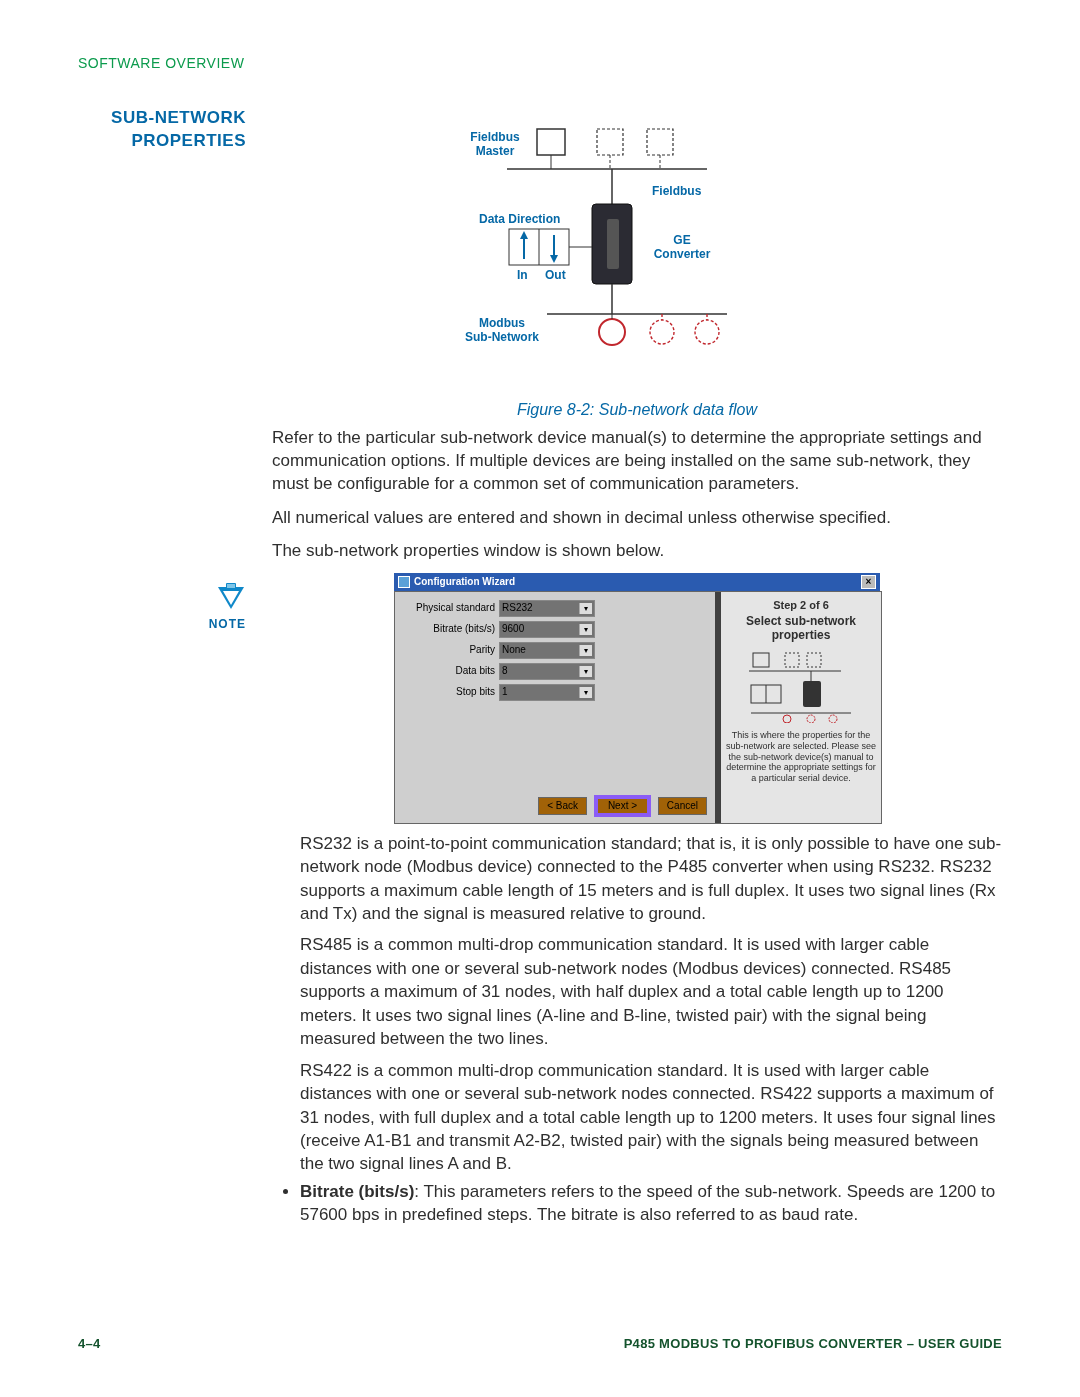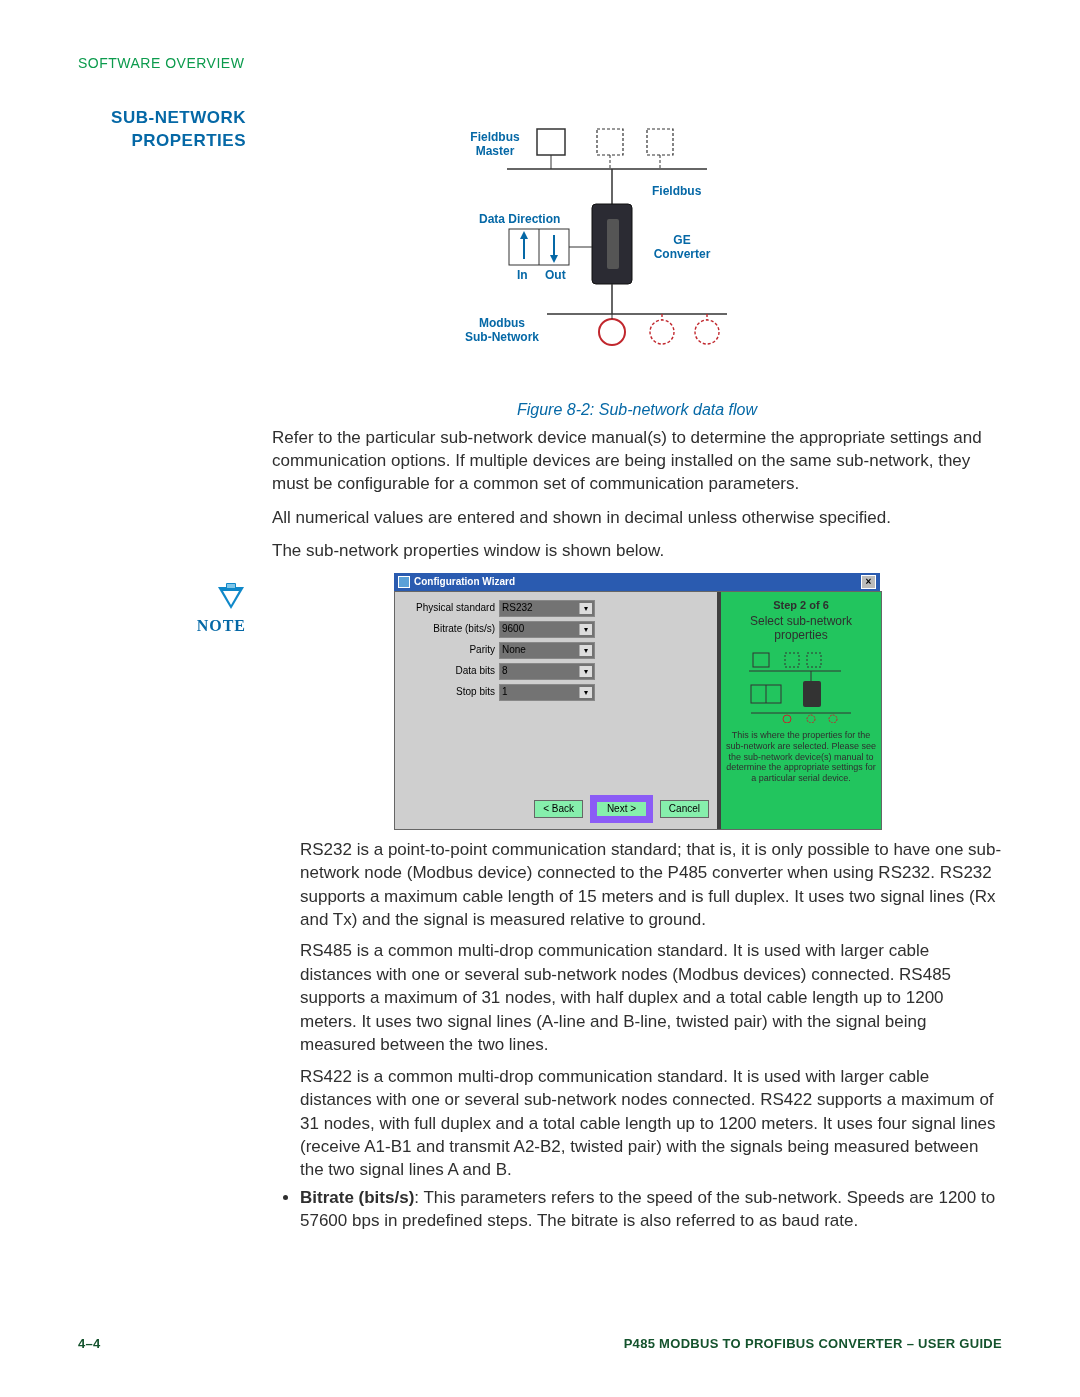--- a/index.html
+++ b/index.html
@@ -38,25 +38,24 @@
     letter-spacing: 0.5px;
     line-height: 1.35;
   }
   .note-icon {
     margin-top: 430px;
     text-align: right;
   }
   .note-icon svg { display: inline-block; }
   .note-label {
     color: #0568a6;
-    font-size: 16px;
+    font-size: 12px;
     font-weight: bold;
     letter-spacing: 1px;
     margin-top: 2px;
-    font-family: Liberation Serif, serif;
   }
   .right-col {
     flex: 1 1 auto;
     font-size: 17px;
     line-height: 1.38;
     color: #2f2f2f;
   }
   .para { margin: 0 0 10px 0; }
 
   
@@ -98,25 +97,25 @@
   }
   .wizard-left {
     flex: 1 1 auto;
     background: #cfcfcf;
     padding: 8px 8px 6px 8px;
     display: flex;
     flex-direction: column;
   }
   .wizard-right {
     flex: 0 0 152px;
-    background: #22c55e;
+    background: #e5e5e5;
     padding: 6px 4px;
     font-size: 9px;
     text-align: center;
-    border-left: 4px solid #404040;
+    border-left: 6px solid #404040;
   }
   .field-row {
     display: flex;
     align-items: center;
     margin-bottom: 4px;
   }
   .field-label {
     flex: 0 0 92px;
     text-align: right;
     padding-right: 4px;
@@ -143,27 +142,27 @@
     font-size: 8px;
   }
   .wizard-buttons {
     margin-top: auto;
     text-align: right;
     padding-top: 90px;
   }
   .wiz-btn {
     display: inline-block;
     border: 1px solid #666;
-    background: #86efac;
+    background: #a16207;
     font-size: 10px;
     padding: 1px 8px;
     margin-left: 4px;
     color: #000;
   }
-  .wiz-btn.next { border: 7px solid #8b5cf6; padding: 0px 10px; }
+  .wiz-btn.next { border: 4px solid #8b5cf6; padding: 0px 10px; }
 
   
   ul.doc-list { margin: 4px 0 0 28px; padding: 0; }
   ul.doc-list > li { margin-bottom: 8px; }
   .sub-para { margin: 8px 0 0 28px; }
 
   .footer {
     position: absolute;
     bottom: 46px;
     left: 78px;
@@ -302,21 +301,21 @@
                 </div>
               </div>
               <div class="wizard-buttons">
                 <span class="wiz-btn">&lt; Back</span>
                 <span class="wiz-btn next">Next &gt;</span>
                 <span class="wiz-btn">Cancel</span>
               </div>
             </div>
             <div class="wizard-right">
               <div style="font-weight:bold;font-size:11px">Step 2 of 6</div>
-              <div style="font-weight:normal;font-size:12px;line-height:1.15;margin:2px 0 6px">Select sub-network properties</div>
+              <div style="font-weight:bold;font-size:12px;line-height:1.15;margin:2px 0 6px">Select sub-network properties</div>
               <svg width="120" height="74">
                 <rect x="12" y="4" width="16" height="14" fill="none" stroke="#333"></rect>
                 <rect x="44" y="4" width="14" height="14" fill="none" stroke="#333" stroke-dasharray="2,2"></rect>
                 <rect x="66" y="4" width="14" height="14" fill="none" stroke="#333" stroke-dasharray="2,2"></rect>
                 <line x1="8" y1="22" x2="100" y2="22" stroke="#333"></line>
                 <line x1="70" y1="22" x2="70" y2="32" stroke="#333"></line>
                 <rect x="62" y="32" width="18" height="26" fill="#333" rx="2"></rect>
                 <rect x="10" y="36" width="30" height="18" fill="none" stroke="#333"></rect>
                 <line x1="25" y1="36" x2="25" y2="54" stroke="#333"></line>
                 <line x1="10" y1="64" x2="110" y2="64" stroke="#333"></line>

